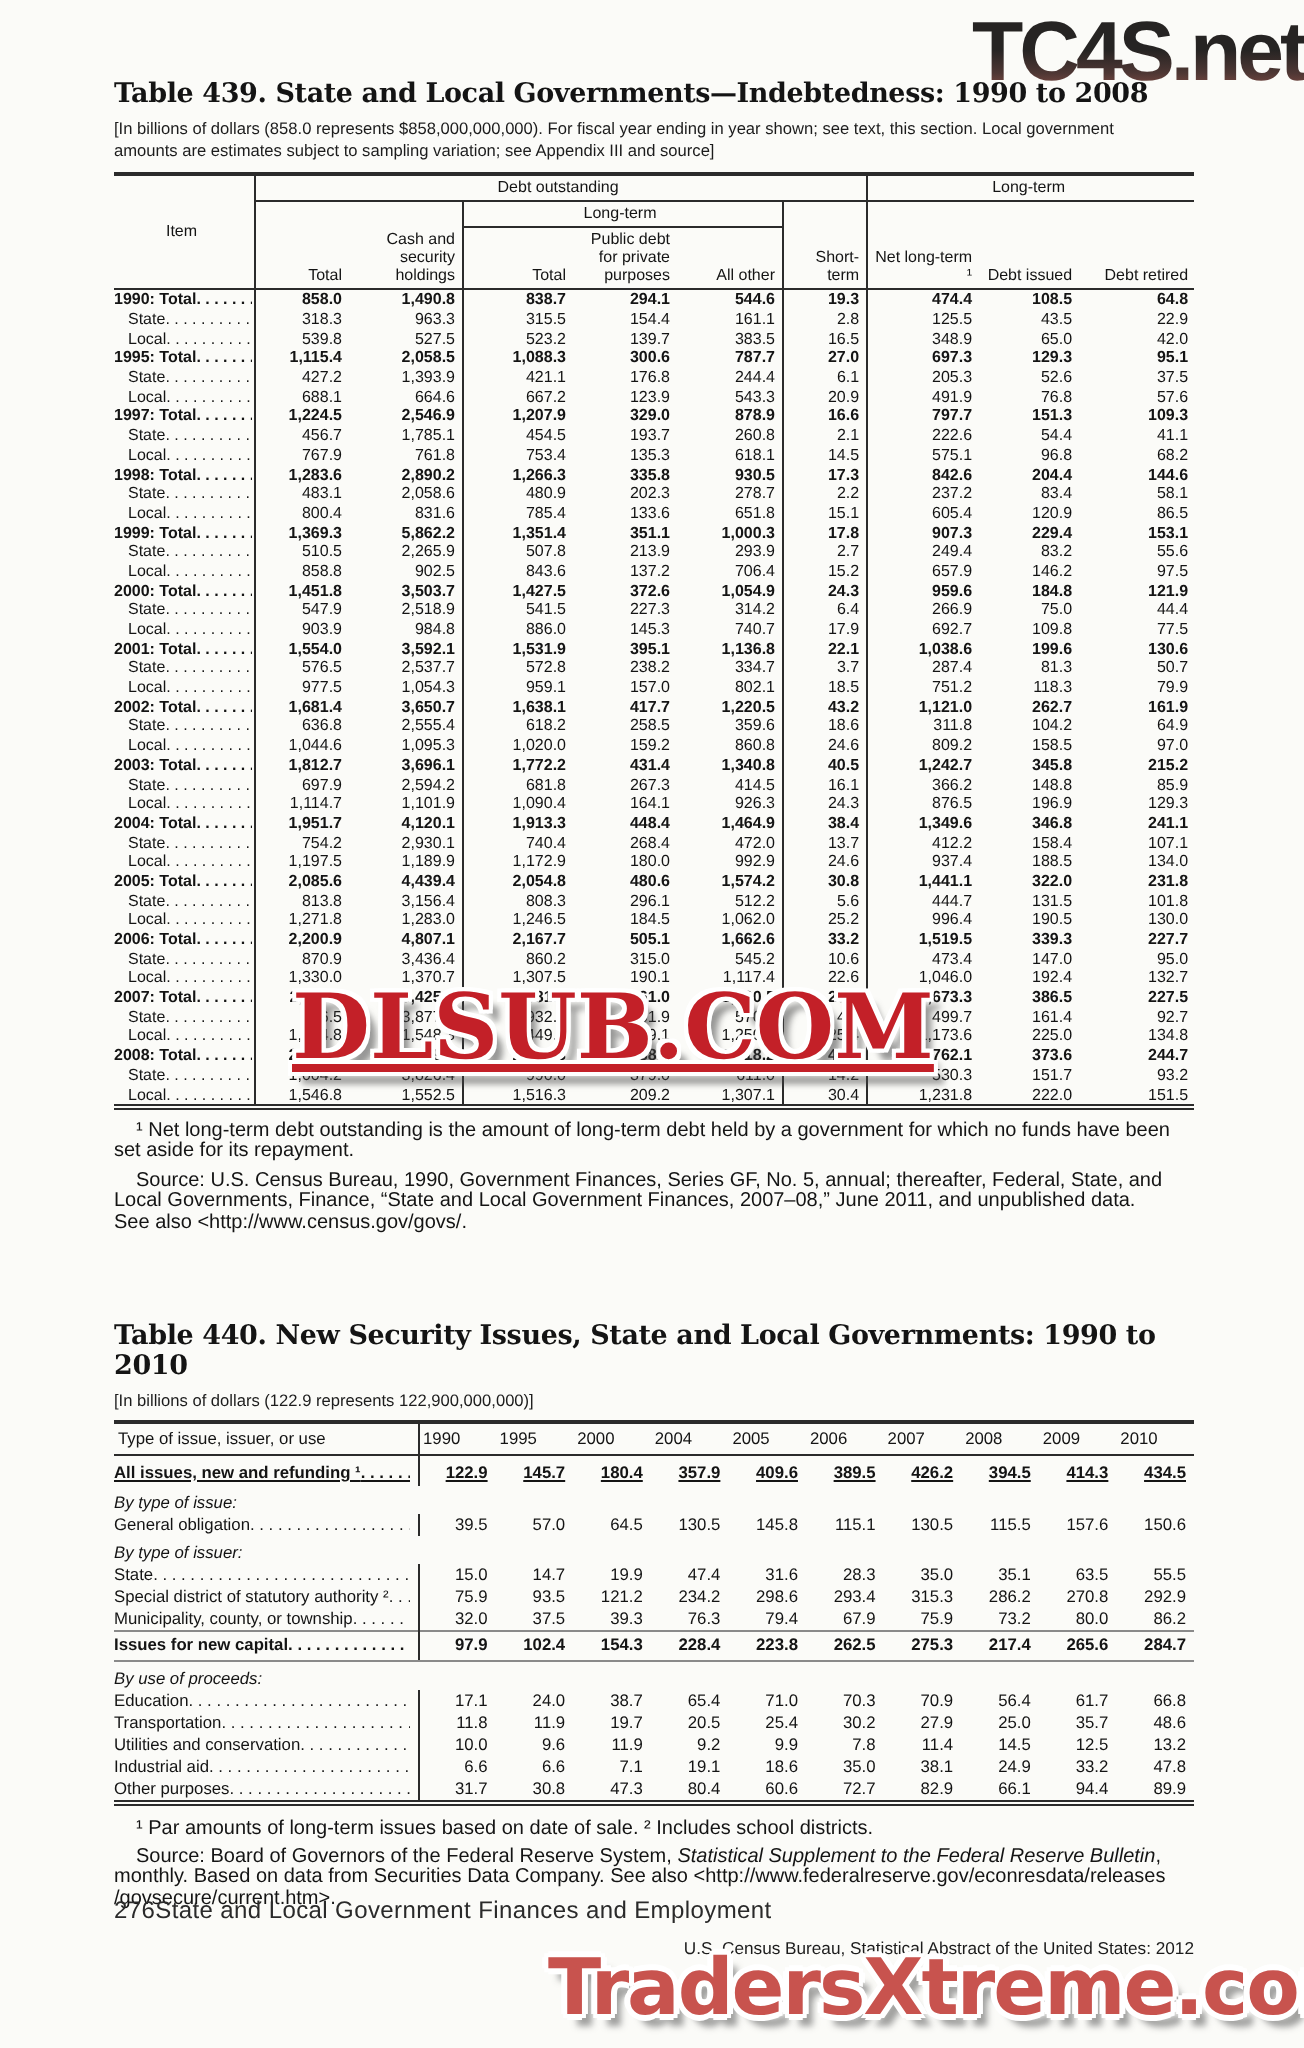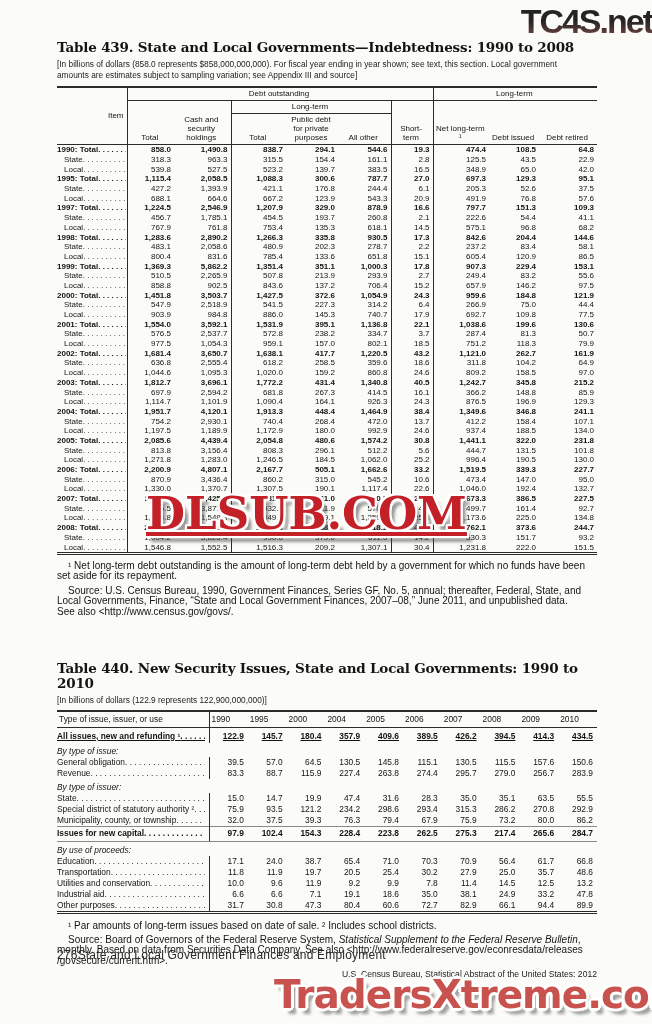--- a/index.html
+++ b/index.html
@@ -6,25 +6,25 @@
   .page{position:relative;width:652px;height:1024px;background:#fbfbf8;overflow:hidden;
         font-family:"Liberation Sans",sans-serif;color:#141414;}
   
   .col-block{position:absolute;left:57px;width:540px;}
   .t-title{font-family:"DejaVu Serif",serif;font-weight:bold;font-size:13.5px;line-height:15px;margin:0 0 4px 0;letter-spacing:-0.2px;}
   .t-note{font-size:8.3px;line-height:10.5px;width:508px;margin:0 0 6px 0;color:#1c1c1c;}
   
   table{border-collapse:collapse;table-layout:fixed;width:540px;font-size:8px;}
   th,td{padding:0;margin:0;}
   .t439{border-top:2px solid #2b2b2b;border-bottom:3px double #2b2b2b;}
-  .t439 thead th{font-weight:normal;font-size:8px;line-height:9px;vertical-align:bottom;
+  .t439 thead th{font-weight:normal;font-size:8px;line-height:9px;vertical-align:bottom;text-align:right;
                  padding:1px 3px 2px 1px;white-space:normal;}
   .t439 thead{border-bottom:1px solid #2b2b2b;}
   .t439 th.group{text-align:center;vertical-align:middle;border-bottom:1px solid #2b2b2b;}
-  .t439 th.item{text-align:right;vertical-align:middle;}
+  .t439 th.item{text-align:center;vertical-align:middle;}
   .b-r{border-right:1px solid #2b2b2b;}
   .t439 td{height:9.7px;line-height:9px;font-size:8px;text-align:right;padding-right:3px;white-space:nowrap;overflow:hidden;}
   .t439 tr.row-total td{font-weight:bold;}
   td.lbl{text-align:left;padding-right:1px;}
   .leader{display:flex;align-items:baseline;overflow:hidden;}
   .leader .dots{flex:1;overflow:hidden;white-space:nowrap;}
   .leader .dots::after{content:". . . . . . . . . . . . . . . . . . . . . . . . . . . .";}
   tr.row-sub td.lbl .leader>span:first-child{padding-left:7px;}
   
   .fn{font-size:10px;line-height:10.4px;margin:0;width:540px;}
@@ -38,21 +38,21 @@
   .t440 tr.sec td{font-style:italic;text-align:left;padding-top:3px;font-weight:normal;}
   .t440 tr.bold td{font-weight:bold;}
   .t440 tr.rule td{border-top:1px solid #8a8a8a;border-bottom:1px solid #8a8a8a;height:14px;}
   .t440 tr.bold.first td{padding-top:2px;height:13px;text-decoration:underline;}
   
   .footer{position:absolute;left:57px;top:948px;font-size:12px;color:#2a2a2a;letter-spacing:0.2px;}
   .footer .pg{}
   .attrib{position:absolute;right:55px;top:969px;font-size:8.6px;color:#1c1c1c;margin-left:28px;}
   
   .wm{position:absolute;z-index:20;pointer-events:none;white-space:nowrap;}
-  .wm-tc4s{top:2px;right:0px;font-family:"Liberation Sans",sans-serif;font-weight:900;font-size:34px;
+  .wm-tc4s{top:2px;right:0px;font-family:"Liberation Sans",sans-serif;font-weight:900;font-size:42px;
            letter-spacing:-2px;color:#38302f;}
   @supports ((-webkit-background-clip:text) or (background-clip:text)){
     .wm-tc4s{background:linear-gradient(180deg,#262423 48%,#4e3734 72%,#96544b 96%);
              -webkit-background-clip:text;background-clip:text;color:transparent;}
   }
   .wm-dlsub{left:146px;top:487px;font-family:"DejaVu Serif",serif;font-weight:900;font-size:45px;
             letter-spacing:0px;color:#c32028;
             text-shadow:-2px -2px 0 #fff,2px -2px 0 #fff,-2px 2px 0 #fff,2px 2px 0 #fff,
                         0 -2px 0 #fff,0 2px 0 #fff,-2px 0 0 #fff,2px 0 0 #fff,
                         5px 6px 3px rgba(70,70,70,.55);text-decoration:underline;}
@@ -894,38 +894,20 @@
             <td>57.0</td>
             <td>64.5</td>
             <td>130.5</td>
             <td>145.8</td>
             <td>115.1</td>
             <td>130.5</td>
             <td>115.5</td>
             <td>157.6</td>
             <td>150.6</td>
           </tr>
-          <tr>
-            <td class="lbl b-r">
-              <div class="leader">
-                <span>Revenue</span>
-                <span class="dots"></span>
-              </div>
-            </td>
-            <td>83.3</td>
-            <td>88.7</td>
-            <td>115.9</td>
-            <td>227.4</td>
-            <td>263.8</td>
-            <td>274.4</td>
-            <td>295.7</td>
-            <td>279.0</td>
-            <td>256.7</td>
-            <td>283.9</td>
-          </tr>
           <tr class="sec">
             <td colspan="11" class="b-r-none">By type of issuer:</td>
           </tr>
           <tr>
             <td class="lbl b-r">
               <div class="leader">
                 <span>State</span>
                 <span class="dots"></span>
               </div>
             </td>

